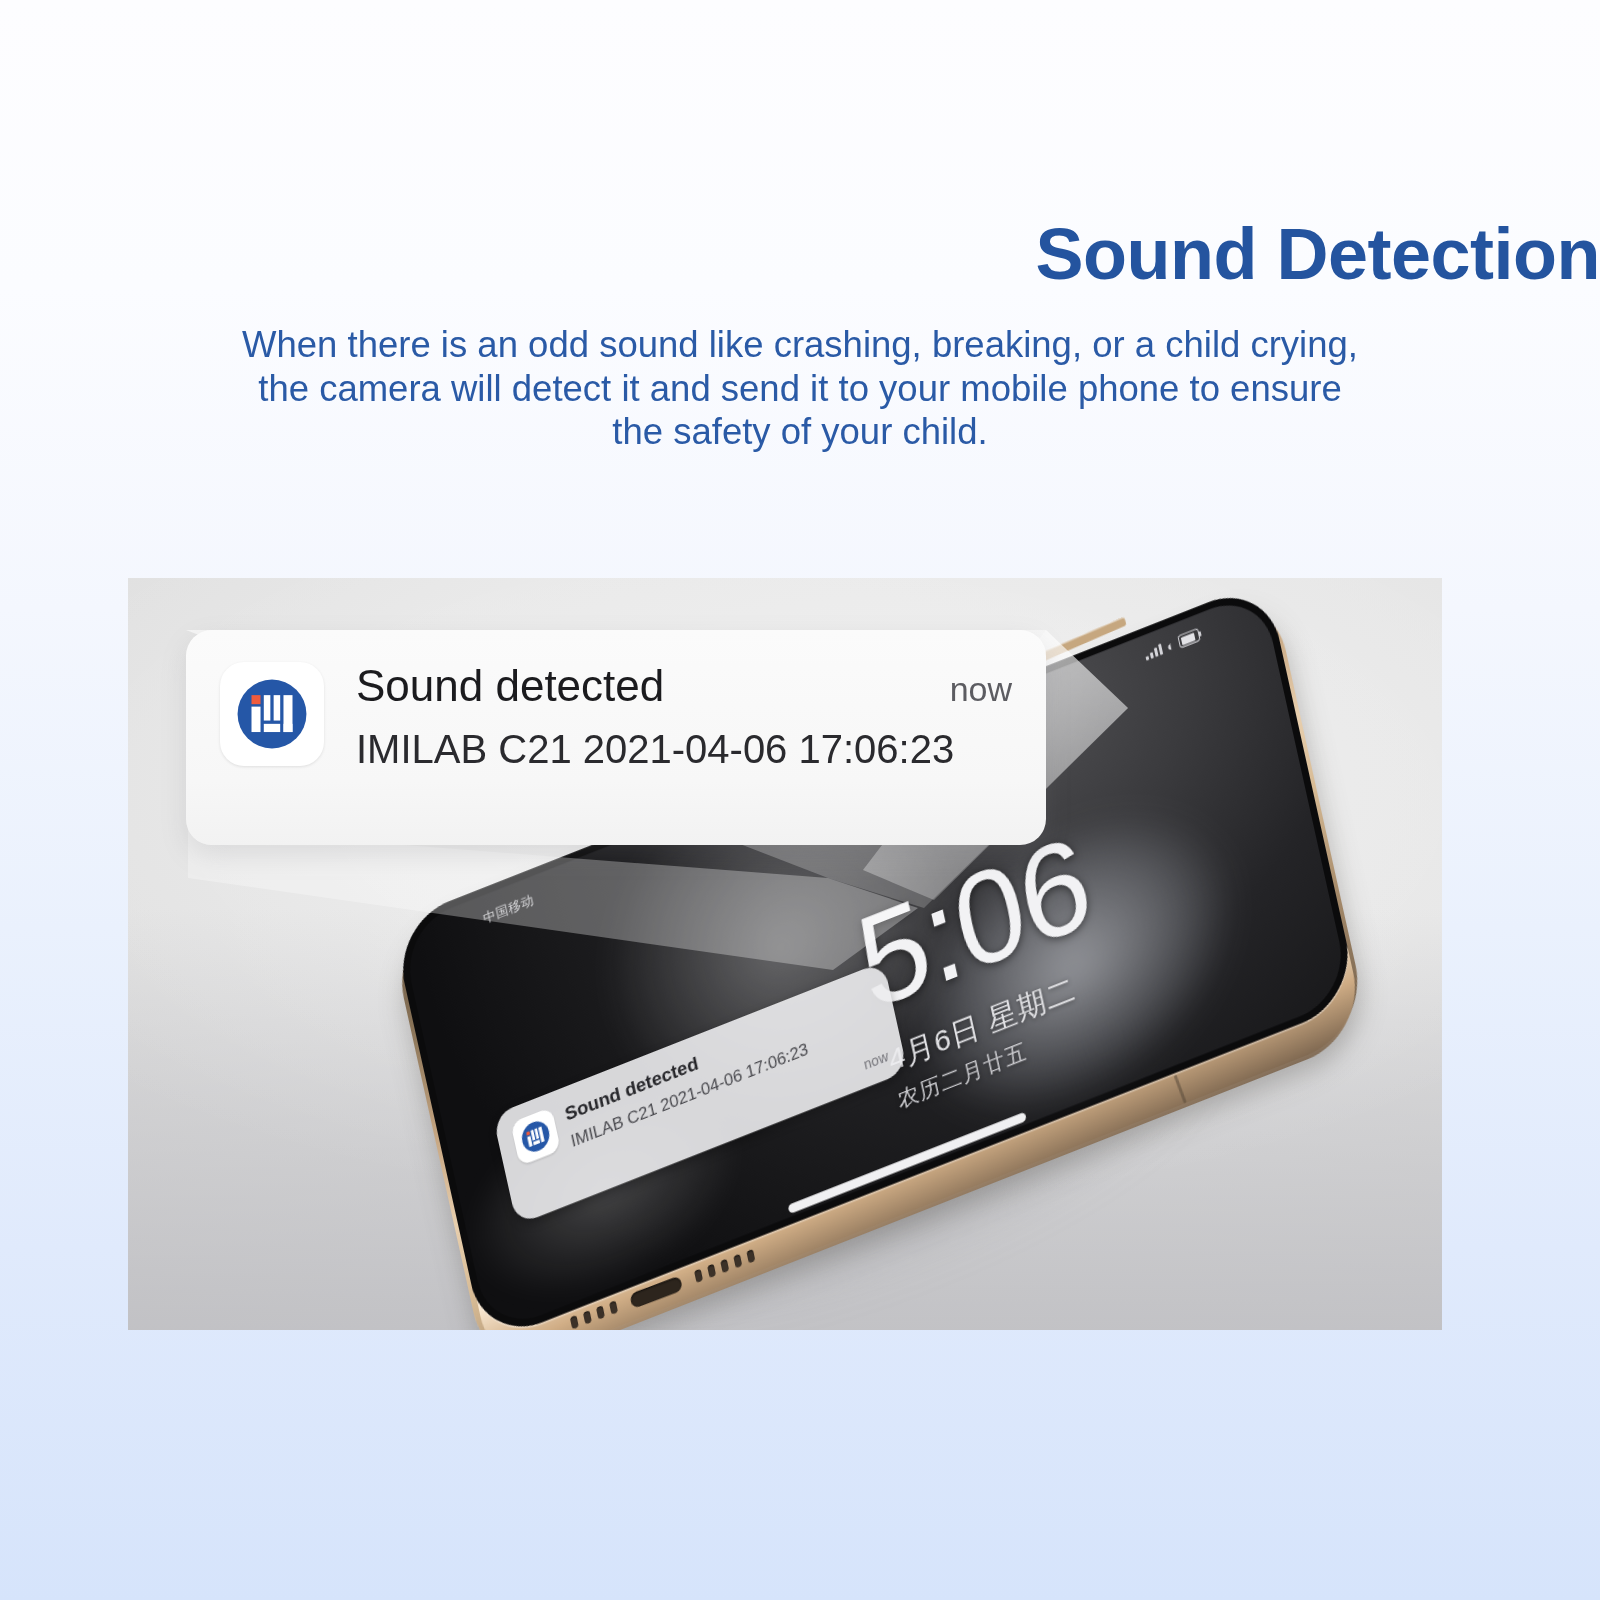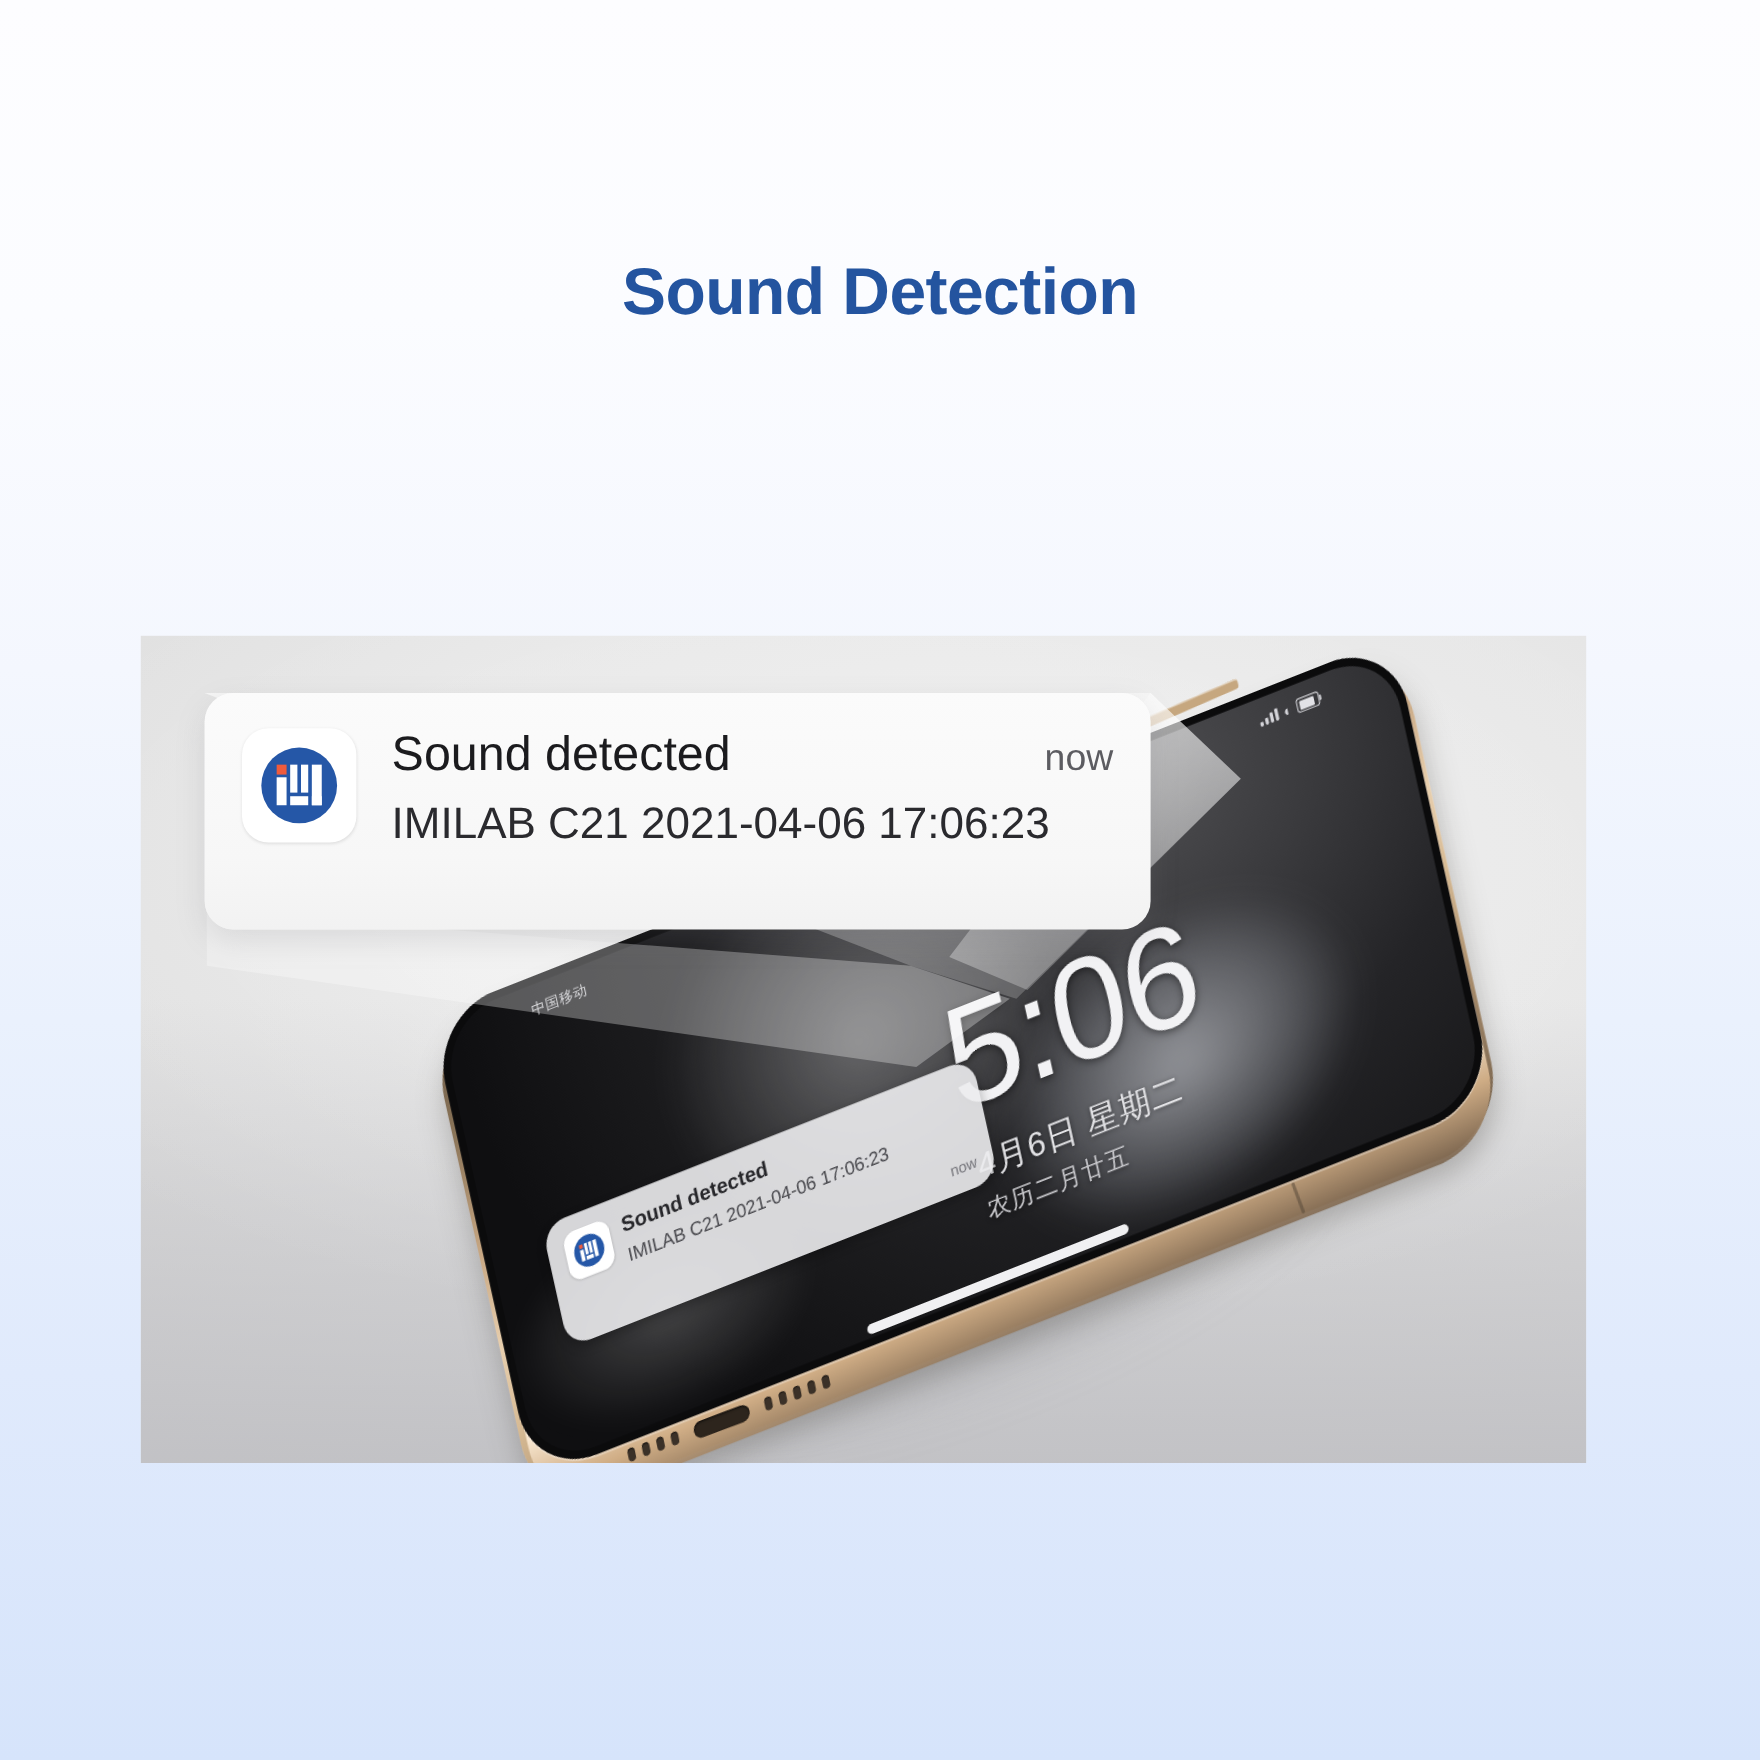--- a/index.html
+++ b/index.html
@@ -23,28 +23,29 @@
 
   
   .header {
     position: absolute;
     left: 0;
     top: 0;
     width: 1600px;
     text-align: center;
   }
   .page-title {
-    margin: 16px;
+    margin: 0;
     padding-top: 218px;
-    font-size: 60px;
+    font-size: 72px;
     line-height: 1.02;
     font-weight: bold;
     color: #24549f;
     letter-spacing: -0.5px;
     font-family: "Liberation Sans", sans-serif;
+    text-align: right;
   }
   .subtitle {
     margin: 0 auto;
     padding-top: 32px;
     width: 1180px;
     font-size: 36.5px;
     line-height: 1.18;
     color: #2a5aa6;
     font-weight: 400;
     font-family: "Liberation Sans", sans-serif;
@@ -424,20 +425,25 @@
   }
 
   
   .imilab-mark { display: block; }
 </style>
 </head>
 <body>
 
 <div class="header">
   <h1 class="page-title">Sound Detection</h1>
+  <div class="subtitle">
+    <span class="sub-line">When there is an odd sound like crashing, breaking, or a child crying,</span>
+    <span class="sub-line">the camera will detect it and send it to your mobile phone to ensure</span>
+    <span class="sub-line">the safety of your child.</span>
+  </div>
 </div>
 
 <div class="photo-panel">
 
   <div class="floor-shade"></div>
   <div class="corner-vignette"></div>
 
   <div class="phone-stage">
     <div class="phone-shadow"></div>
 

